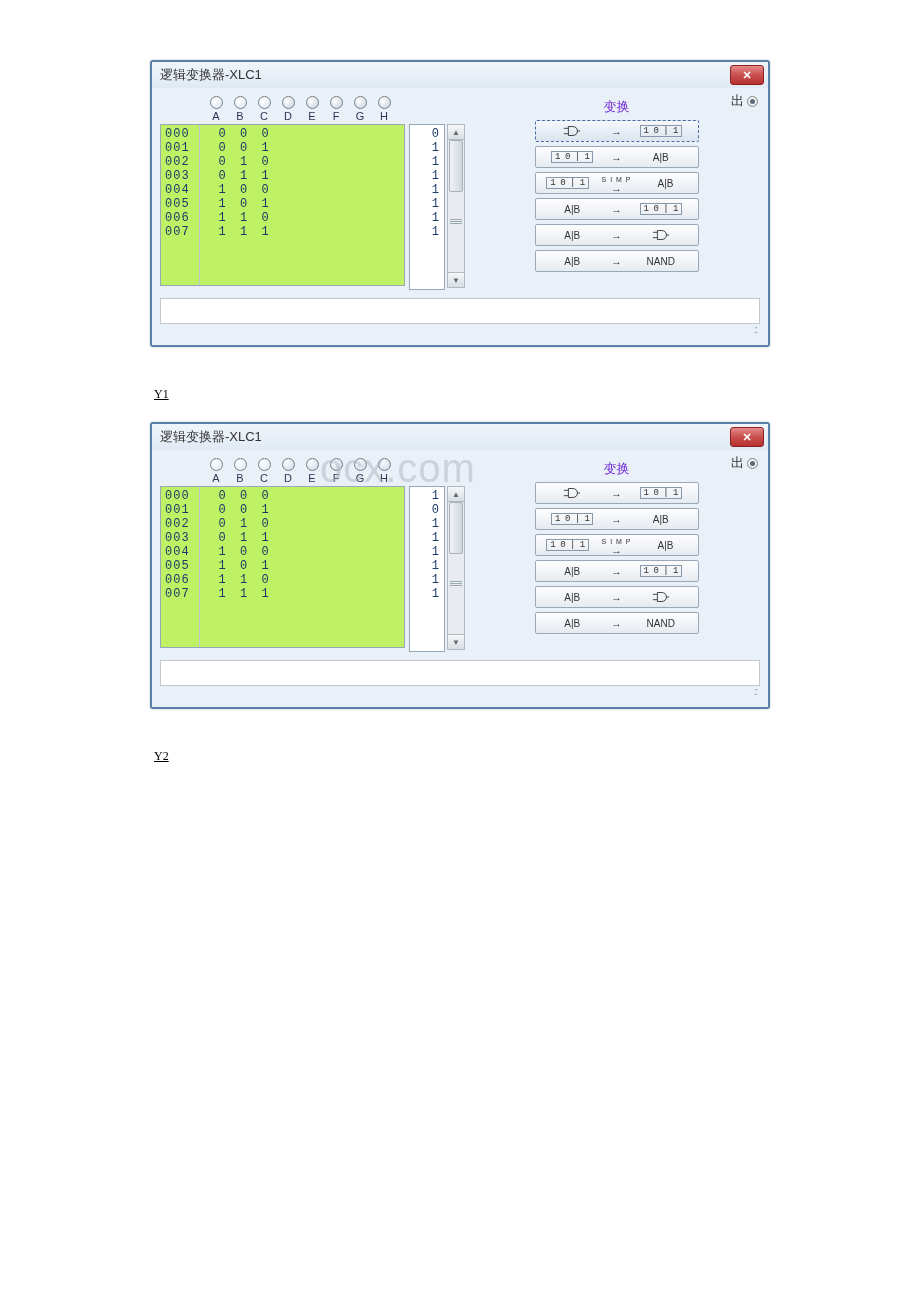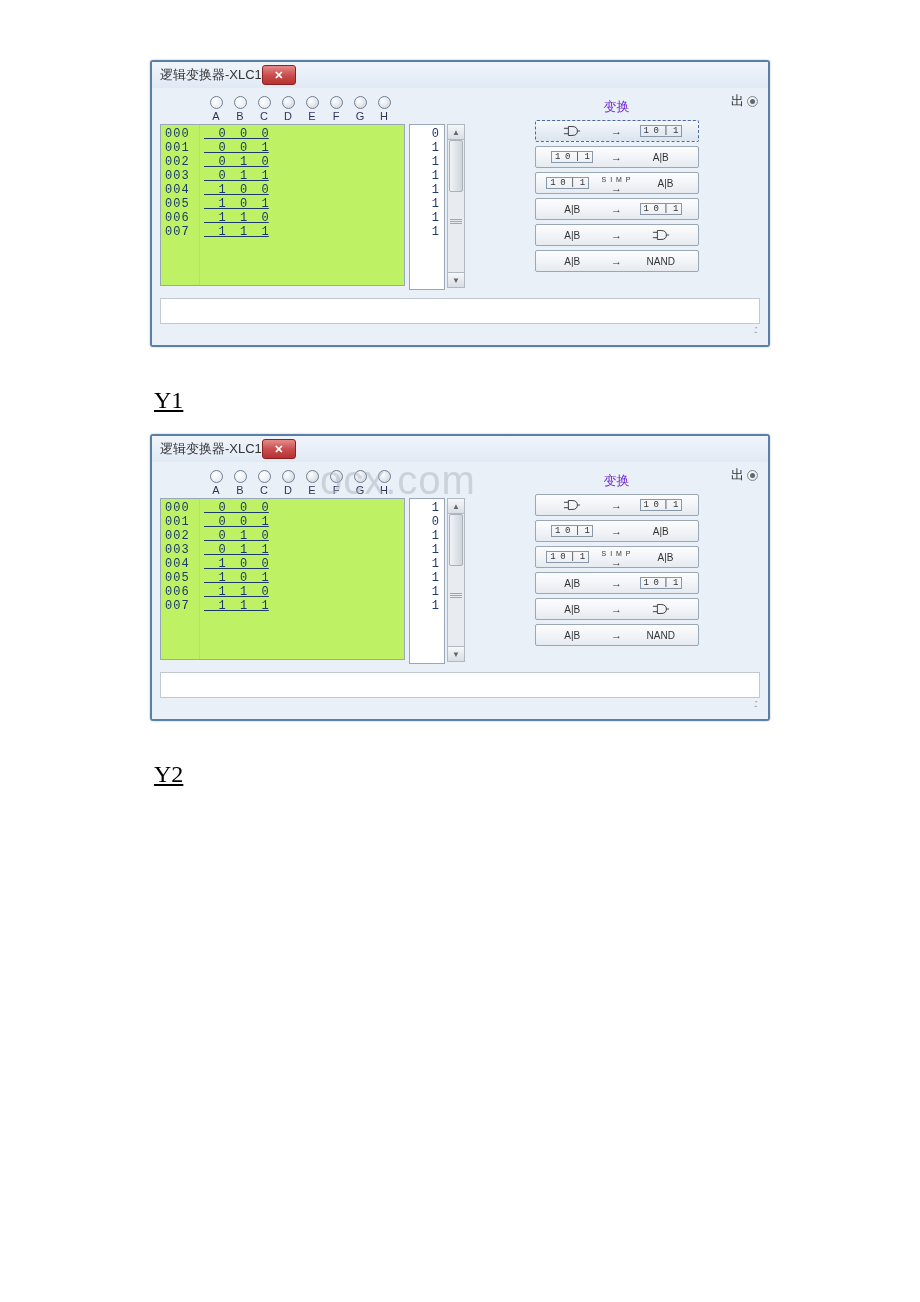--- a/index.html
+++ b/index.html
@@ -15,21 +15,21 @@
   .window {
     border: 2px solid #5a7fa8;
     border-radius: 3px;
     background: linear-gradient(to bottom, #e8eff7 0%, #dce6f2 100%);
     box-shadow: 0 0 2px rgba(0,0,0,0.3);
     margin-bottom: 40px;
   }
   .titlebar {
     display: flex;
     align-items: center;
-    justify-content: flex-start;
+    justify-content: space-between;
     height: 26px;
     padding: 0 4px 0 8px;
     background: linear-gradient(to bottom, #f0f5fb 0%, #e0e9f4 100%);
     font-size: 13px;
     color: #333;
   }
   .close-btn {
     width: 32px;
     height: 18px;
     background: linear-gradient(to bottom, #e68a8a 0%, #c94f4f 50%, #b83030 100%);
@@ -141,21 +141,20 @@
     margin-left: 4px;
   }
   .tt-row {
     line-height: 14px;
     white-space: pre;
     letter-spacing: 1px;
   }
   .abc-row {
     line-height: 14px;
     white-space: pre;
-    text-decoration: underline;
   }
   .scroll-col {
     width: 16px;
     margin-left: 2px;
     display: flex;
     flex-direction: column;
     border: 1px solid #b0b8c0;
     background: #e8ecf0;
     height: 162px;
   }
@@ -238,21 +237,21 @@
   }
   .resize-grip {
     text-align: right;
     padding: 0 4px 2px 0;
     color: #9aa8b6;
     font-size: 10px;
     letter-spacing: -2px;
   }
   .caption {
     font-family: "Times New Roman", serif;
-    font-size: 24px;
+    font-size: 12px;
     margin: 30px 0 20px 4px;
     text-decoration: underline;
   }
 </style>
 </head>
 <body>
 
 <div class="page" id="page-root">
     <div class="window">
       <div class="titlebar">

